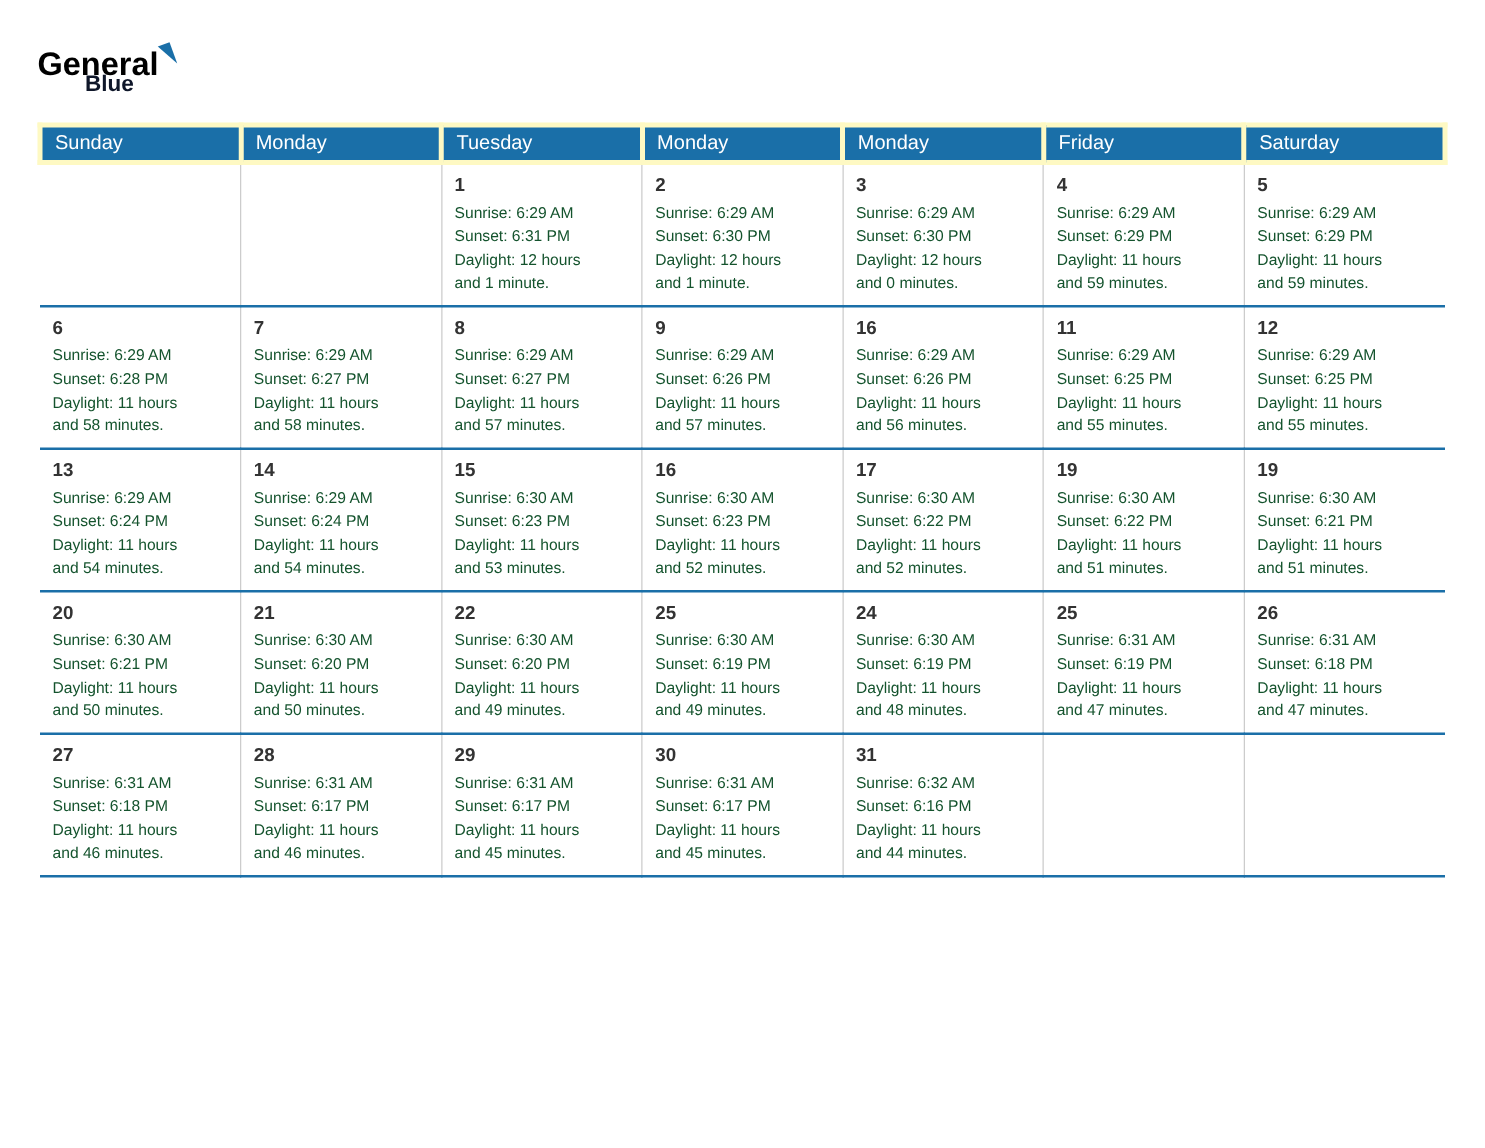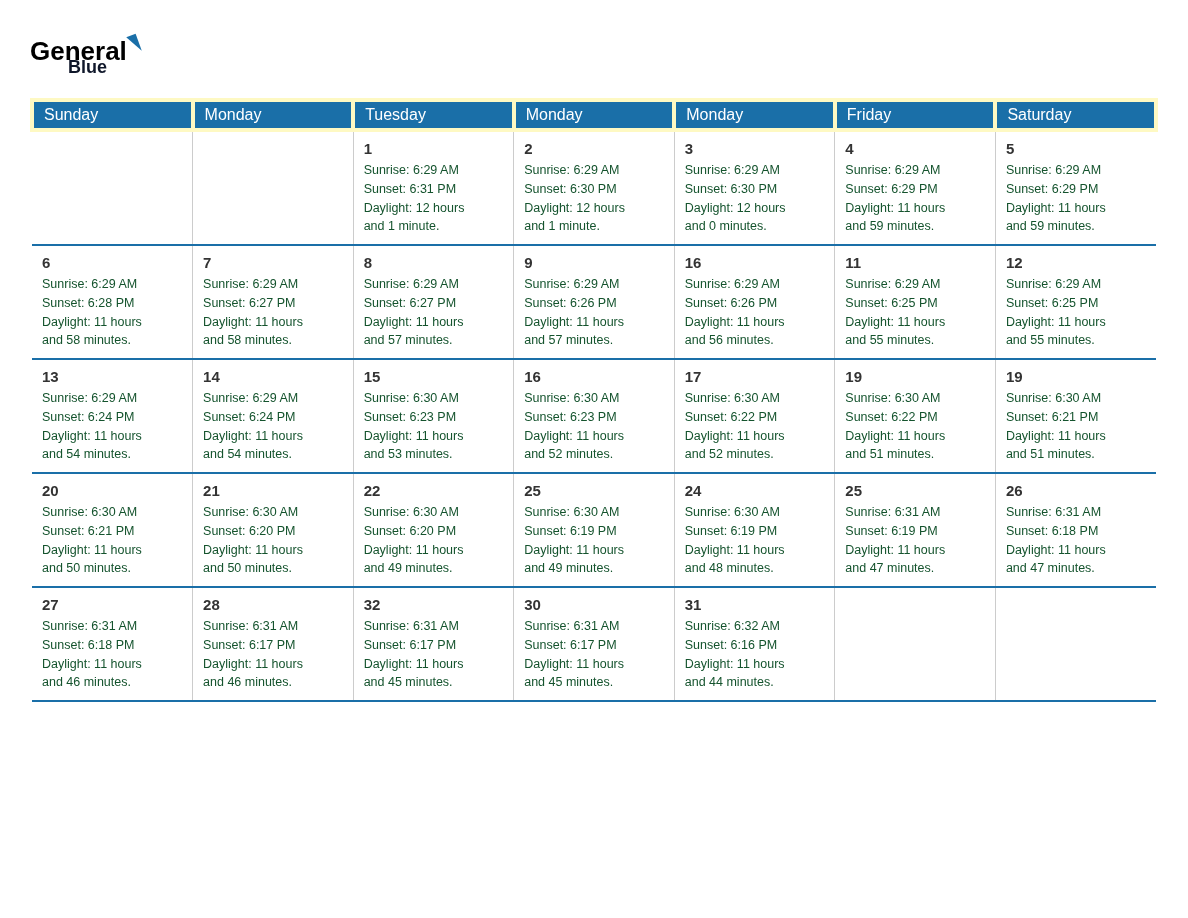--- a/index.html
+++ b/index.html
@@ -256,21 +256,21 @@
       <tr>
         <td>
           <div class="day-number">27</div>
           <div class="day-info">Sunrise: 6:31 AM<br>Sunset: 6:18 PM<br>Daylight: 11 hours<br>and 46 minutes.</div>
         </td>
         <td>
           <div class="day-number">28</div>
           <div class="day-info">Sunrise: 6:31 AM<br>Sunset: 6:17 PM<br>Daylight: 11 hours<br>and 46 minutes.</div>
         </td>
         <td>
-          <div class="day-number">32</div>
+          <div class="day-number">29</div>
           <div class="day-info">Sunrise: 6:31 AM<br>Sunset: 6:17 PM<br>Daylight: 11 hours<br>and 45 minutes.</div>
         </td>
         <td>
           <div class="day-number">30</div>
           <div class="day-info">Sunrise: 6:31 AM<br>Sunset: 6:17 PM<br>Daylight: 11 hours<br>and 45 minutes.</div>
         </td>
         <td>
           <div class="day-number">31</div>
           <div class="day-info">Sunrise: 6:32 AM<br>Sunset: 6:16 PM<br>Daylight: 11 hours<br>and 44 minutes.</div>
         </td>

